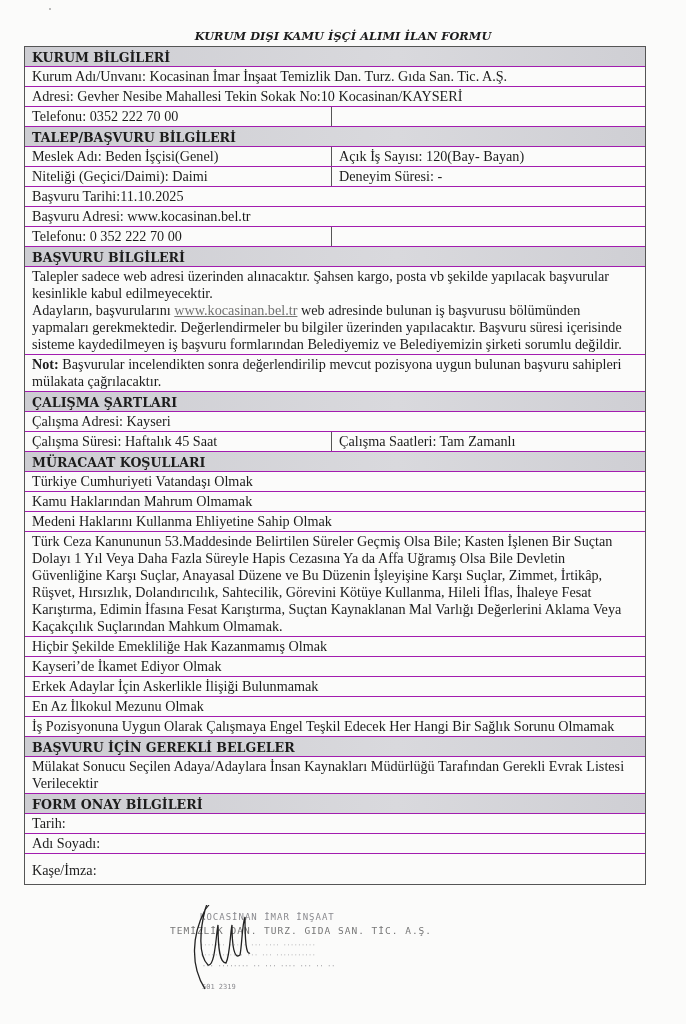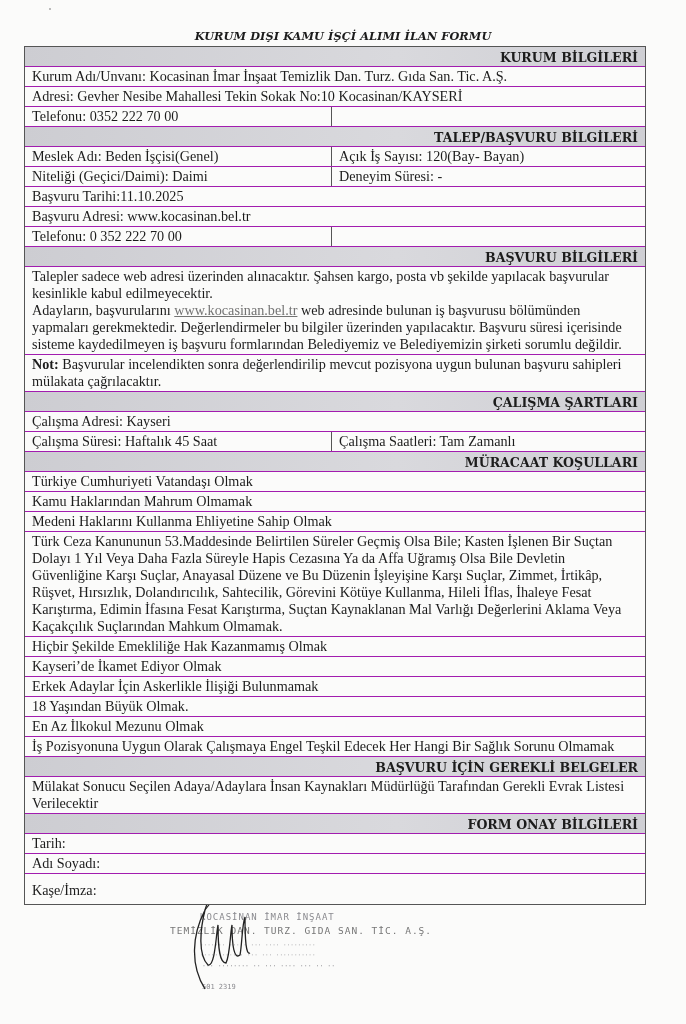--- a/index.html
+++ b/index.html
@@ -20,21 +20,21 @@
     border: 1px solid #555;
     font-family: "Liberation Serif", "DejaVu Serif", serif;
     font-size: 14.2px; line-height: 17px;
   }
   .row { display: flex; border-top: 1px solid #a21caf; min-height: 19px; }
   .row:first-child { border-top: none; }
   .cell { padding: 1px 7px 0 7px; box-sizing: border-box; }
   .cell.full { width: 100%; }
   .cell.left { width: 307px; border-right: 1px solid #555; }
   .cell.right { flex: 1; }
-  .hdr { background: linear-gradient(90deg, #cdcdd2 0%, #d9d9dd 60%, #cfcfd4 100%); font-weight: bold; font-family: "DejaVu Serif", serif; font-size: 12.6px; text-align: right; }
+  .hdr { background: linear-gradient(90deg, #cdcdd2 0%, #d9d9dd 60%, #cfcfd4 100%); font-weight: bold; font-family: "DejaVu Serif", serif; font-size: 12.6px; }
   .hdr .cell { padding-top: 2px; }
   .para .cell { padding-top: 1px; padding-bottom: 1px; }
   .link { color: #737373; text-decoration: underline; }
   .b { font-weight: bold; }
   .tall { min-height: 30px; }
   .tall .cell { padding-top: 8px; }
   .stamp {
     position: absolute; left: 160px; top: 905px; width: 230px; height: 90px;
     pointer-events: none;
   }
@@ -139,23 +139,20 @@
   <div class="row">
       <div class="cell full">Hiçbir Şekilde Emekliliğe Hak Kazanmamış Olmak</div>
     </div>
   <div class="row">
       <div class="cell full">Kayseri’de İkamet Ediyor Olmak</div>
     </div>
   <div class="row">
       <div class="cell full">Erkek Adaylar İçin Askerlikle İlişiği Bulunmamak</div>
     </div>
   <div class="row">
-      <div class="cell full">18 Yaşından Büyük Olmak.</div>
-    </div>
-  <div class="row">
       <div class="cell full">En Az İlkokul Mezunu Olmak</div>
     </div>
   <div class="row para">
       <div class="cell full">İş Pozisyonuna Uygun Olarak Çalışmaya Engel Teşkil Edecek Her Hangi Bir Sağlık Sorunu Olmamak</div>
     </div>
 
   <div class="row hdr">
     <div class="cell full">BAŞVURU İÇİN GEREKLİ BELGELER</div>
   </div>
   <div class="row para">

